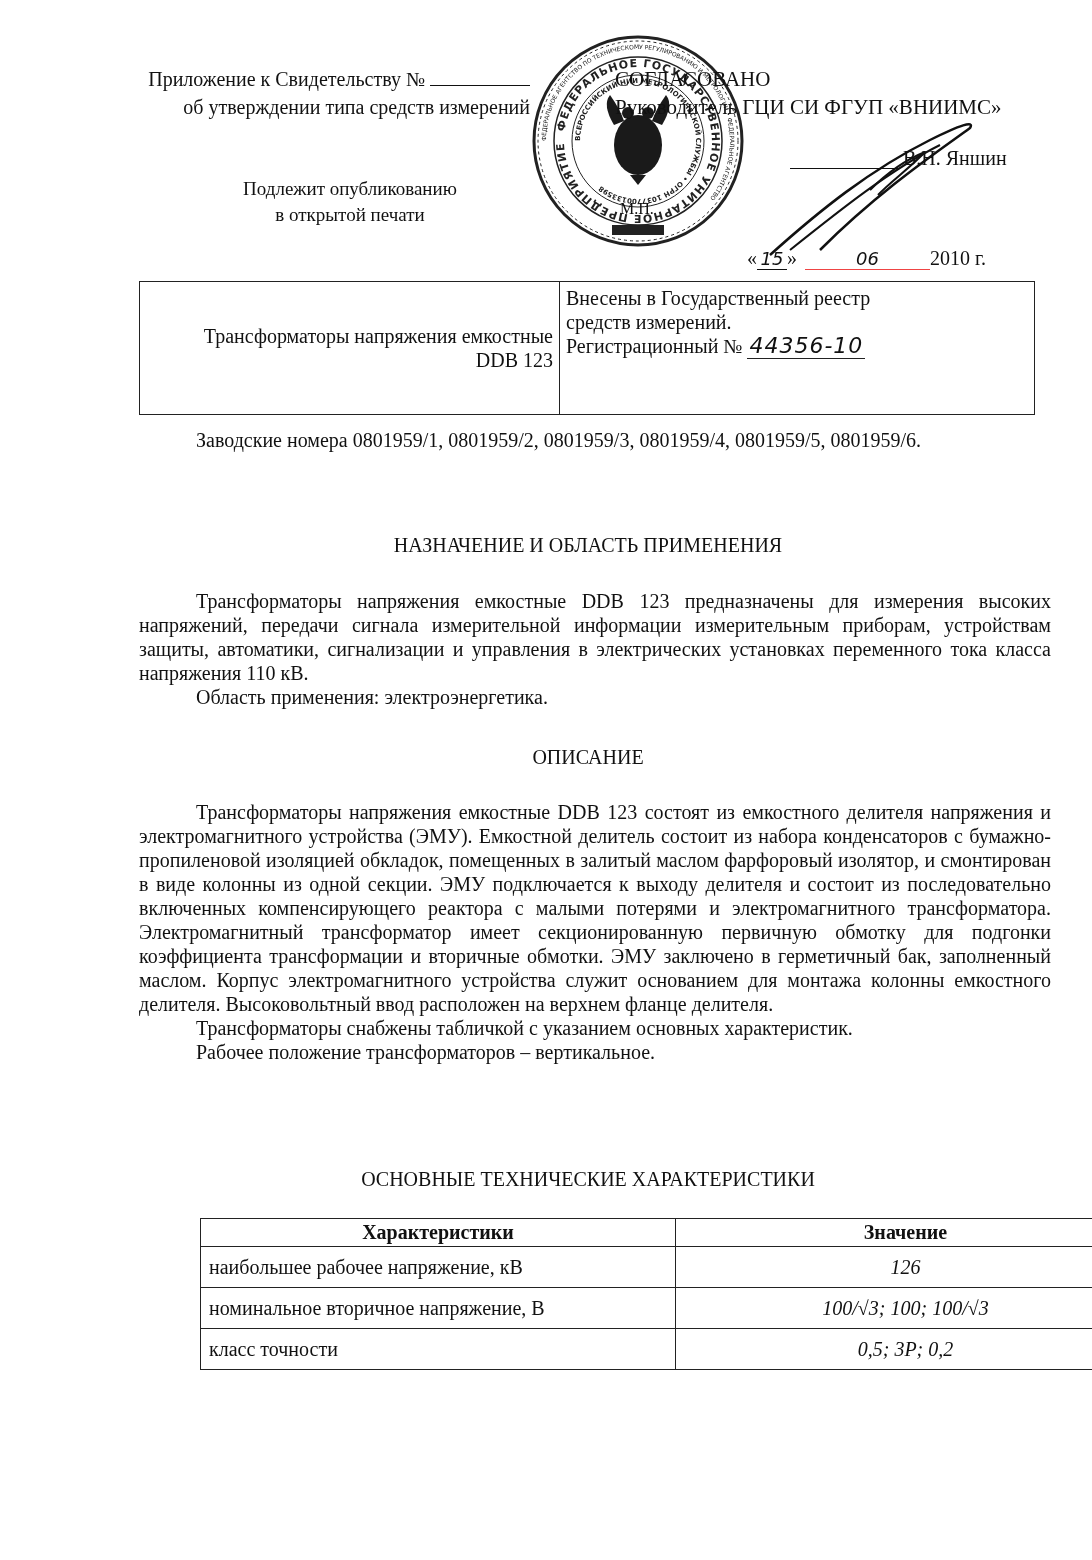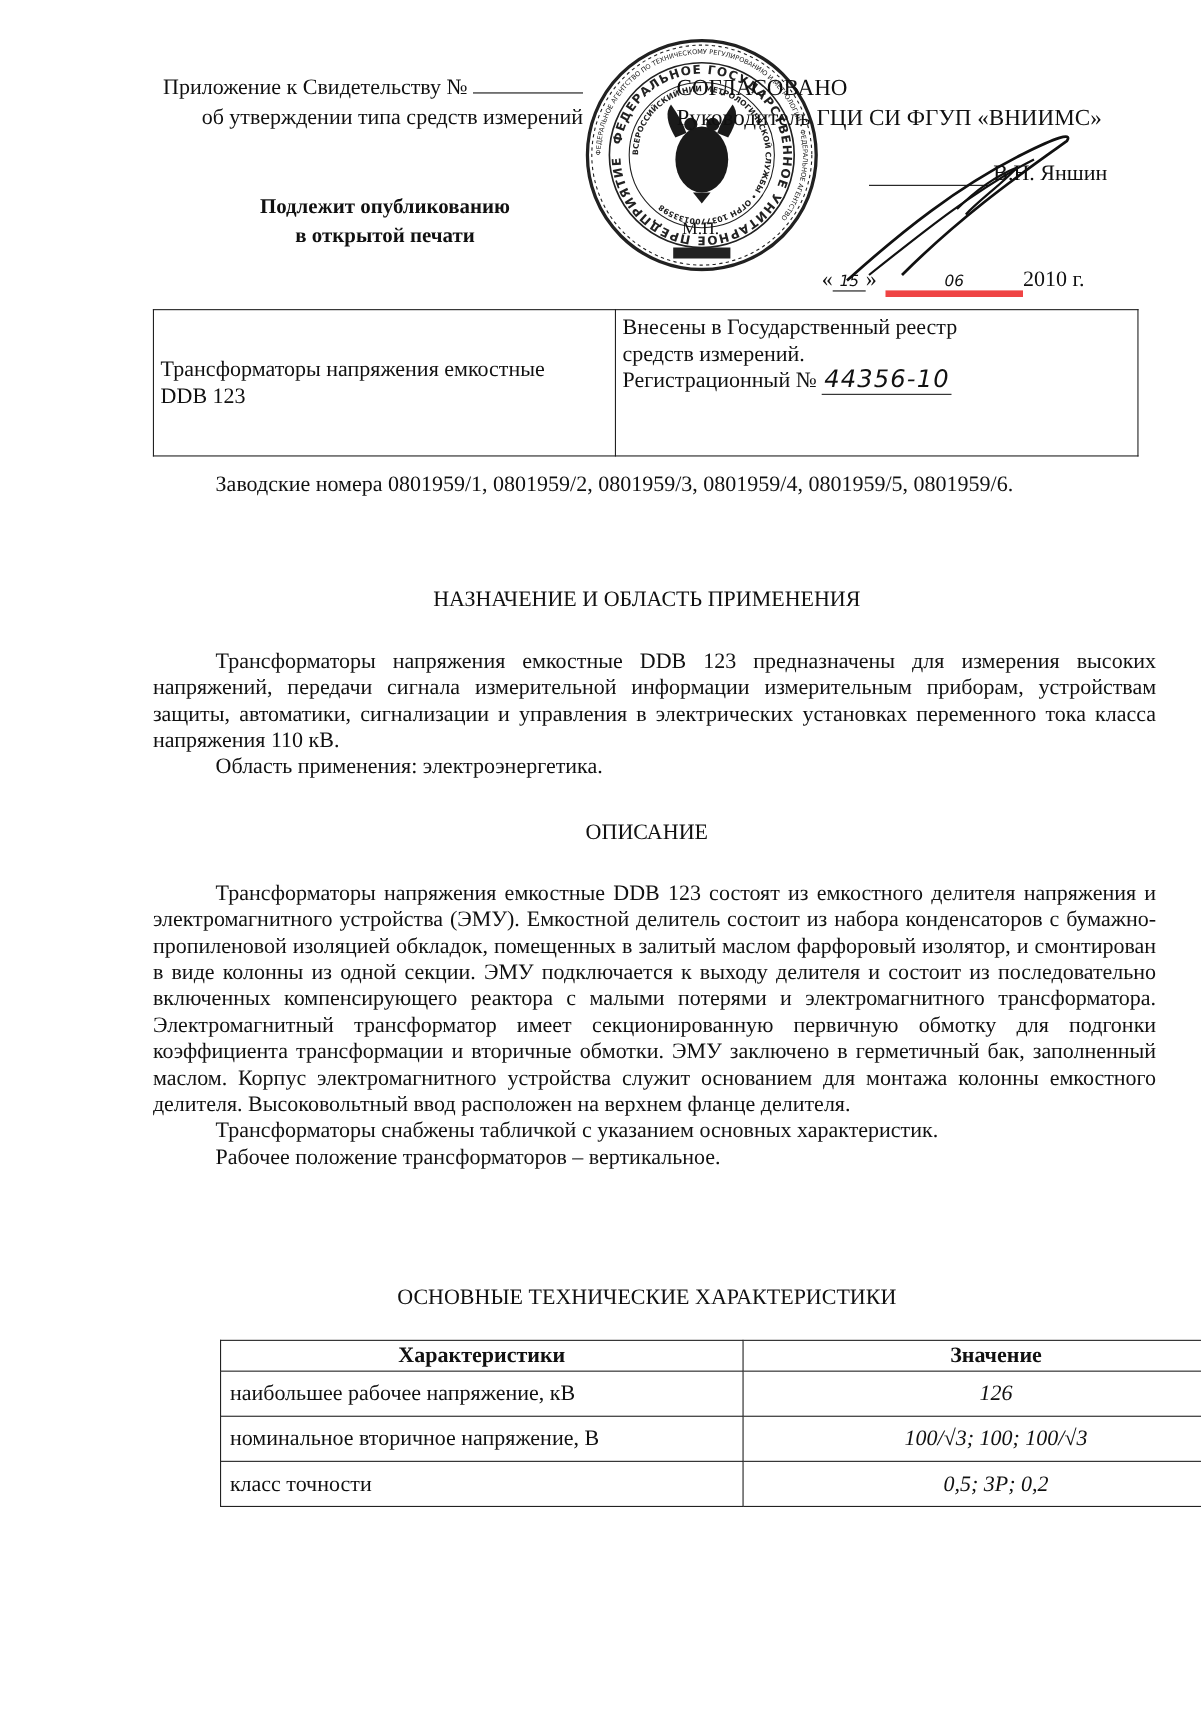--- a/index.html
+++ b/index.html
@@ -2,35 +2,35 @@
 <html><head>
 <meta charset="utf-8">
 <style>
   html, body { margin: 0; padding: 0; background: #ffffff; }
   body { width: 1092px; height: 1560px; position: relative; overflow: hidden;
          font-family: "Liberation Serif", "DejaVu Serif", serif; color: #111; }
   .abs { position: absolute; white-space: nowrap; }
   .hdr-left { position: absolute; left: 140px; top: 65px; width: 390px; text-align: right; font-size: 20px; line-height: 28px; }
   .hdr-left .line { display:block; }
   .blank { display:inline-block; width: 100px; border-bottom: 1px solid #111; height: 18px; vertical-align: baseline; }
-  .pub { position: absolute; left: 200px; top: 176px; width: 300px; text-align: center; font-size: 19px; line-height: 26px; font-weight: bold; }
+  .pub { position: absolute; left: 200px; top: 176px; width: 300px; text-align: center; font-size: 19px; line-height: 26px; }
   .approve { position: absolute; left: 615px; top: 65px; font-size: 21px; line-height: 28px; }
   .sign-line { position: absolute; left: 790px; top: 168px; width: 110px; border-bottom: 1px solid #111; }
   .signer { position: absolute; left: 903px; top: 147px; font-size: 20px; }
   .mp { position: absolute; left: 620px; top: 200px; font-size: 16px; }
   .date { position: absolute; left: 747px; top: 200px; font-size: 20px; }
-  .date .hw { font-family: "DejaVu Sans", sans-serif; font-style: italic; font-size: 14px; }
+  .date .hw { font-family: "DejaVu Sans", sans-serif; font-style: italic; font-size: 18px; }
   .date .u1 { display:inline-block; width: 30px; border-bottom: 1px solid #111; text-align:center; }
-  .date .u2 { display:inline-block; width: 125px; border-bottom: 6px solid #ef4444; text-align:center; margin-left: 8px; margin-top: 48px; }
+  .date .u2 { display:inline-block; width: 125px; border-bottom: 1px solid #ef4444; text-align:center; margin-left: 8px; margin-top: 48px; }
   .stamp { position: absolute; left: 532px; top: 35px; width: 212px; height: 212px; }
   .signature { position: absolute; left: 760px; top: 110px; width: 260px; height: 150px; }
 
   table.reg { position: absolute; left: 139px; top: 281px; width: 896px; height: 134px; border-collapse: collapse; }
   table.reg td { border: 1.5px solid #222; vertical-align: middle; font-size: 20px; line-height: 24px; padding: 0 6px; }
-  table.reg td.left { width: 407px; text-align: left; }
+  table.reg td.left { width: 407px; text-align: right; }
   table.reg td.right { vertical-align: top; padding-top: 4px; }
   .regnum { font-family: "DejaVu Sans", sans-serif; font-style: italic; font-size: 22px; border-bottom: 1.5px solid #222; padding: 0 2px; letter-spacing: 1px; }
 
   .para { position: absolute; left: 139px; width: 912px; font-size: 20px; line-height: 24px; text-align: justify; }
   .para .ind { display: block; text-indent: 57px; text-align: justify; text-align-last: left; }
   .heading { position: absolute; left: 0; width: 1176px; text-align: center; font-size: 20px; }
 
   table.spec { position: absolute; left: 200px; top: 1218px; width: 936px; border-collapse: collapse; }
   table.spec th, table.spec td { border: 1.5px solid #222; font-size: 20px; height: 40px; padding: 0 8px; }
   table.spec th { height: 27px; font-weight: bold; text-align: center; }

